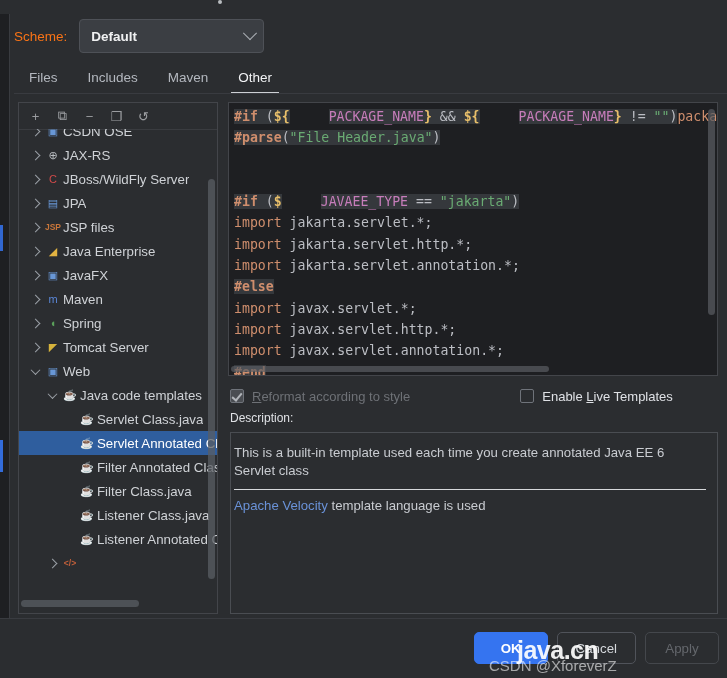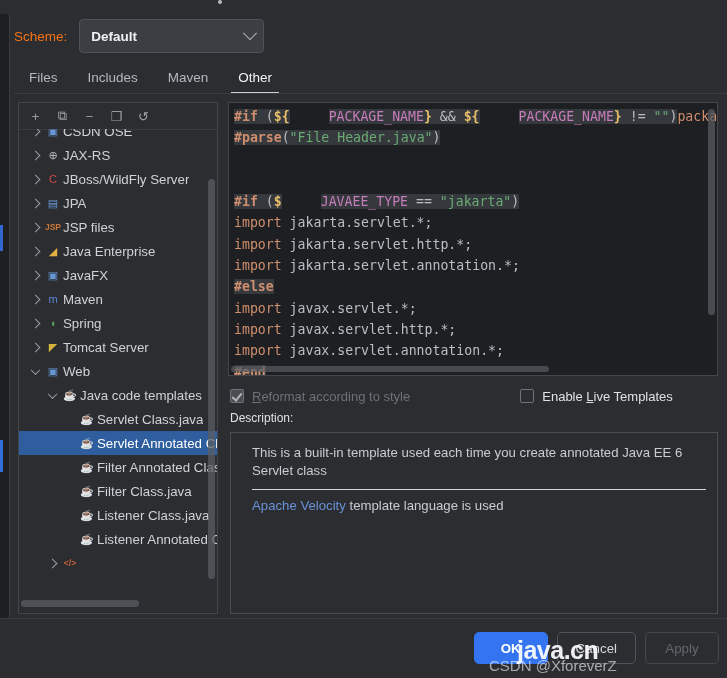--- a/index.html
+++ b/index.html
@@ -82,21 +82,21 @@
   .box.checked::after{content:"";position:absolute;left:3.4px;top:0.8px;width:4px;height:8px;
     border-right:2px solid #b2b5ba;border-bottom:2px solid #b2b5ba;transform:rotate(40deg);}
   .cb-dis{color:#6e7176;}
   .cb-en{color:#dfe1e5;}
   .uline{text-decoration:underline;}
   #cb2{margin-left:70px;}
 
   
   #desc-label{position:absolute;left:230px;top:411px;font-size:12px;color:#dfe1e5;}
   #desc-box{position:absolute;left:230px;top:432px;width:488px;height:182px;
-    background:#2b2d30;border:1px solid #4a4d52;box-sizing:border-box;padding:11px 11px 0 21px;}
+    background:#2b2d30;border:1px solid #4a4d52;box-sizing:border-box;padding:11px 11px 0 3px;}
   #desc-text{font-size:13.2px;line-height:18px;color:#c9ccd1;}
   #desc-rule{height:1px;background:#d6d8db;margin:9px 0 8px 0;}
   #desc-foot{font-size:13.2px;color:#c9ccd1;}
   .link{color:#6a92d8;}
 
   
   #bottom{position:absolute;left:0;right:0;bottom:0;height:59px;background:#2b2d30;border-top:1px solid #393b40;}
   #btns{position:absolute;right:8px;top:13px;display:flex;gap:9px;}
   .btn{height:32px;min-width:74px;padding:0 18px;border-radius:5px;display:flex;align-items:center;
     justify-content:center;font-size:13.3px;box-sizing:border-box;}

